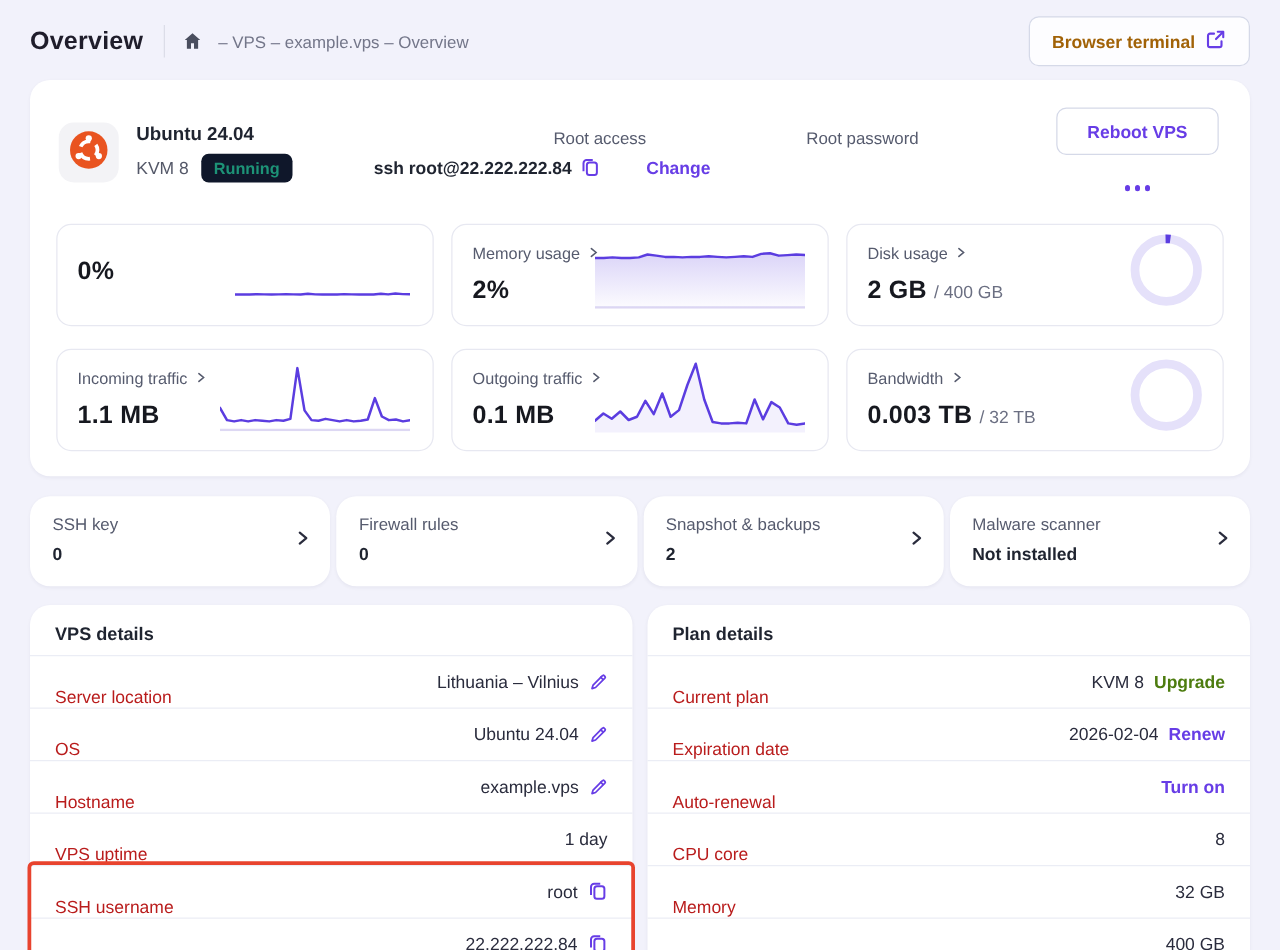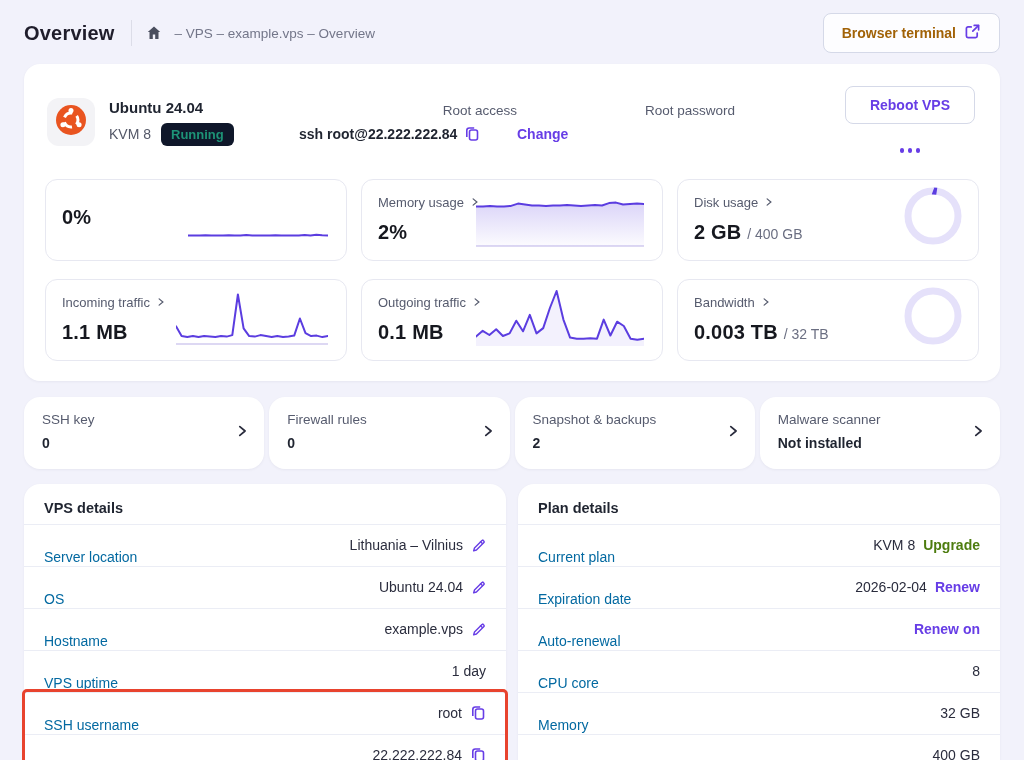--- a/index.html
+++ b/index.html
@@ -90,21 +90,21 @@
   .panel {
     position:relative; background:#fff; border-radius:16px;
     box-shadow:0 1px 3px rgba(28,28,60,.05); overflow:visible;
   }
   .panel-title { height:40px; padding:16px 20px 0; font-size:14.5px; font-weight:700; color:#1f2430; }
   .drow {
     height:42px; display:flex; align-items:center; justify-content:space-between;
     padding:0 20px; border-top:1px solid #ebedf5;
   }
   .drow:first-of-type { border-top:none; }
-  .drow .dlabel { font-size:14px; color:#0369a1;margin-top:24px; }
+  .drow .dlabel { font-size:14px; color:#b91c1c;margin-top:24px; }
   .drow .dvalue { font-size:14px; color:#2a2c3d; display:flex; align-items:center; gap:8px; }
   .drow .dvalue b.dark { color:#4d7c0f; font-weight:700; }
   .icon-btn { display:flex; align-items:center; cursor:pointer; background:none; border:none; padding:0; }
   .highlight-box {
     position:absolute; left:-2px; right:-2px; top:205px; height:89px;
     border:3px solid #e8432e; border-radius:5px; pointer-events:none;
   }
   .plan-panel { padding-bottom:8px; }
 </style>
 </head>
@@ -411,21 +411,21 @@
       <div class="drow">
         <span class="dlabel">Expiration date</span>
         <span class="dvalue">
             <span>2026-02-04</span>
           <a class="link">Renew</a>
           </span>
       </div>
       <div class="drow">
         <span class="dlabel">Auto-renewal</span>
         <span class="dvalue">
-            <a class="link">Renew on</a>
+            <a class="link">Turn on</a>
           </span>
       </div>
       <div class="drow">
         <span class="dlabel">CPU core</span>
         <span class="dvalue">
             <span>8</span>
           </span>
       </div>
       <div class="drow">
         <span class="dlabel">Memory</span>

